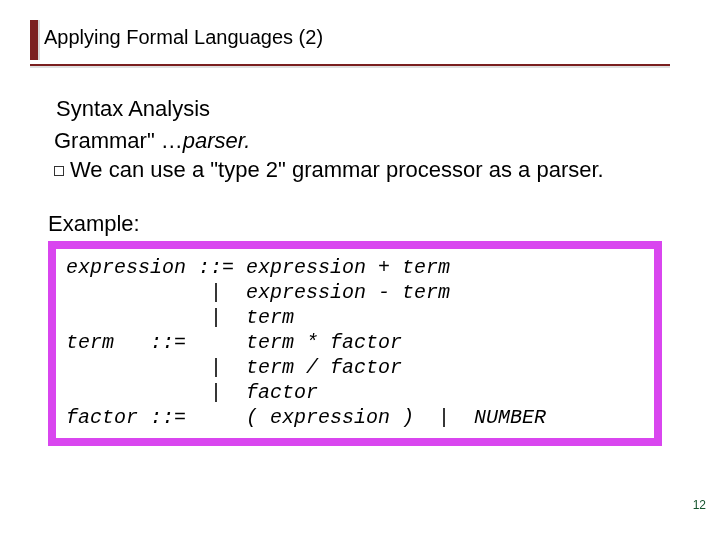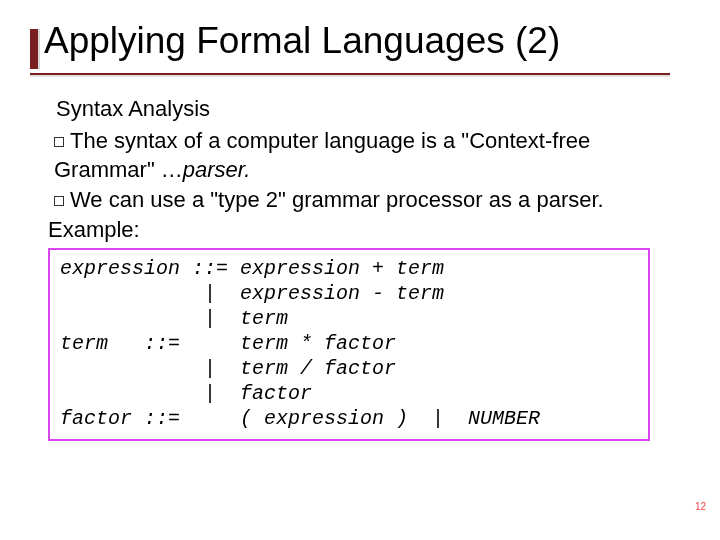--- a/index.html
+++ b/index.html
@@ -28,21 +28,21 @@
     display: inline-block;
     vertical-align: middle;
     width: 8px;
     height: 40px;
     background: #7a1f1f;
     margin-right: 4px;
     border-right: 2px solid #d6d6d6;
   }
   .title-text {
     display: inline;
-    font-size: 37px;
+    font-size: 20px;
     font-weight: 400;
     letter-spacing: 0px;
   }
   .title-underline {
     margin-top: 4px;
     height: 2px;
     background: #7a1f1f;
     box-shadow: 0 2px 0 #e0e0e0;
     width: 640px;
   }
@@ -66,57 +66,54 @@
     width: 8px;
     height: 8px;
     border: 1px solid #333;
     margin-right: 6px;
     vertical-align: 1px;
   }
   .em {
     font-style: italic;
   }
   .example-label {
-    margin-top: 3px;
+    margin-top: 26px;
   }
   .code-box {
     margin-top: 4px;
-    border: 2px solid #d946ef;
+    border: 8px solid #d946ef;
     padding: 6px 10px 8px 10px;
     font-family: "Courier New", Courier, monospace;
     font-size: 20px;
     font-style: italic;
     white-space: pre;
     line-height: 1.25;
     width: 578px;
   }
   .page-num {
     position: absolute;
     right: 14px;
     bottom: 28px;
-    font-size: 10px;
-    color: #ef4444;
+    font-size: 12px;
+    color: #14532d;
   }
 </style>
 </head>
 <body>
 
 <div class="slide">
 
   <div class="title-wrap">
     <span class="title-accent"></span><span class="title-text">Applying Formal Languages (2)</span>
     <div class="title-underline"></div>
   </div>
 
   <div class="body">
     <div class="section-head">Syntax Analysis</div>
 
-    <div class="bullet">
-      <span class="sq"></span><span>The syntax of a computer language is a "Context-free</span>
-    </div>
     <div class="bullet" style="margin-left:6px;">
       <span>Grammar" …</span><span class="em">parser.</span>
     </div>
 
     <div class="bullet">
       <span class="sq"></span><span>We can use a "type 2" grammar processor as a parser.</span>
     </div>
 
 
     <div class="example-label">Example:</div>

